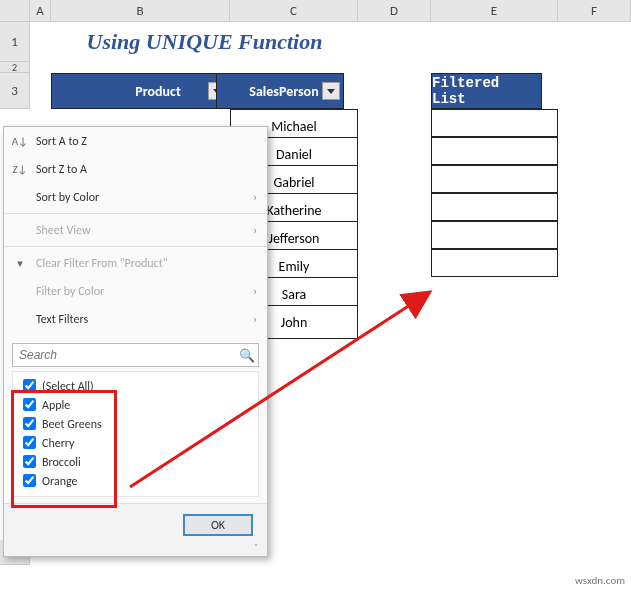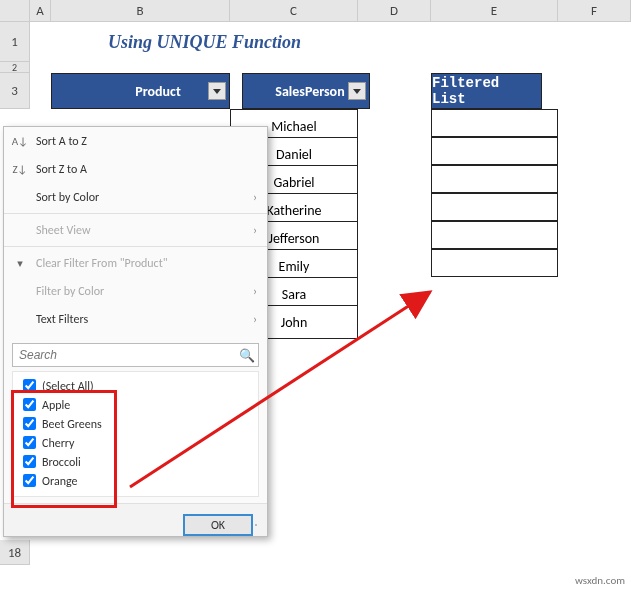--- a/index.html
+++ b/index.html
@@ -72,37 +72,37 @@
     .title {
       position: absolute;
       left: 21px;
       top: 0;
       width: 307px;
       height: 40px;
       text-align: center;
       font-family: Georgia, serif;
       font-style: italic;
       font-weight: bold;
-      font-size: 18px;
+      font-size: 22px;
       color: #2f5596;
       line-height: 40px;
     }
     .hdr-cell {
       position: absolute;
       height: 36px;
       background: #2f5496;
       color: #fff;
       font-weight: bold;
       border: 1px solid #222;
       display: flex;
       align-items: center;
       justify-content: center;
     }
     .hdr-b { left: 21px; top: 51px; width: 179px; padding-left: 35px; }
-    .hdr-c { left: 212px; top: 51px; width: 128px; padding-left: 8px; }
+    .hdr-c { left: 186px; top: 51px; width: 128px; padding-left: 8px; }
     .hdr-e { left: 401px; top: 51px; width: 111px; font-family: Liberation Mono, monospace; }
     .filter-btn {
       position: absolute;
       right: 3px;
       top: 50%;
       transform: translateY(-50%);
       width: 18px;
       height: 18px;
       background: #e7e7e7;
       border: 1px solid #999;
@@ -198,21 +198,21 @@
     .dd-li input { margin: 0 6px 0 2px; }
     .red-box {
       position: absolute;
       border: 3px solid #e01919;
       pointer-events: none;
     }
     .dd-btns {
       display: flex;
       justify-content: flex-end;
       gap: 12px;
-      padding: 10px 14px 0 0;
+      padding: 10px 14px 20px 0;
       border-top: 1px solid #e0e0e0;
       background: #f3f3f3;
     }
     .dd-btn {
       width: 70px;
       height: 22px;
       font-size: 12px;
       text-align: center;
       line-height: 20px;
       background: #e6e6e6;

